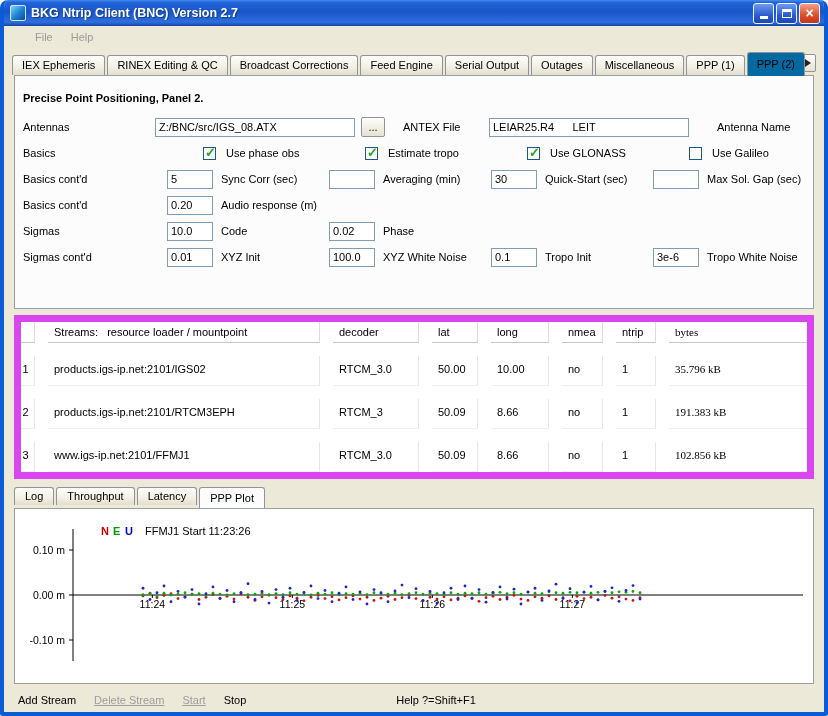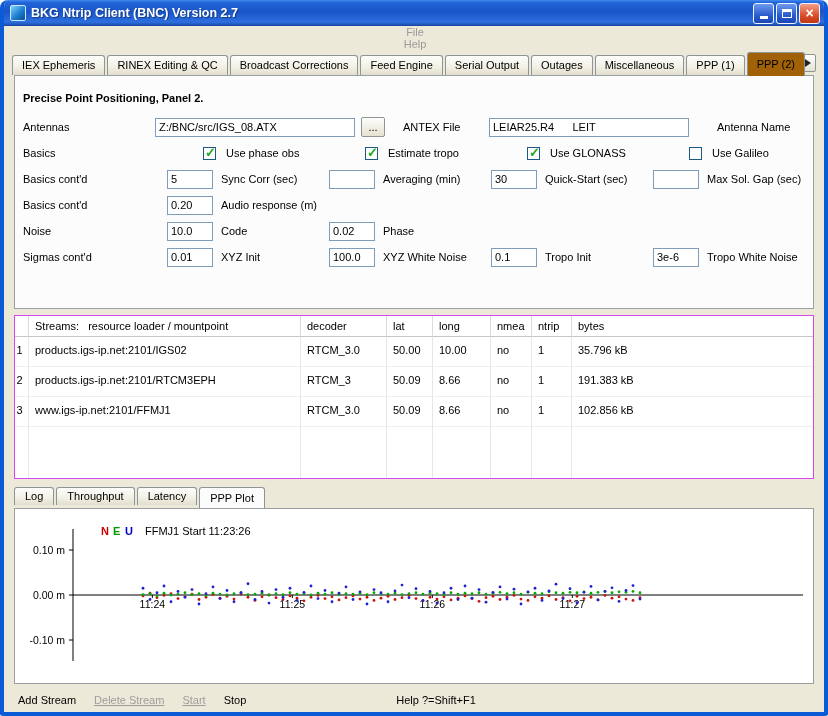--- a/index.html
+++ b/index.html
@@ -21,28 +21,28 @@
     border:1px solid #cfe6ff;}
   .title{flex:1;color:#fff;font-weight:bold;font-size:12.5px;text-shadow:1px 1px 1px #123a80;white-space:nowrap;overflow:hidden;}
   .win-buttons{display:flex;gap:2px;}
   .wbtn{width:21px;height:21px;border-radius:3px;border:1px solid #eef4ff;display:flex;align-items:center;justify-content:center;}
   .wbtn.minmax{background:linear-gradient(180deg,#6d9af0 0%,#2b5ccd 60%,#1b46b4 100%);}
   .wbtn.close{background:linear-gradient(180deg,#f3a088 0%,#da4e2a 60%,#bf3716 100%);}
   .glyph-min{width:8px;height:3px;background:#fff;align-self:flex-end;margin-bottom:4px;}
   .glyph-max{width:10px;height:9px;border:1px solid #fff;border-top:3px solid #fff;}
   .glyph-x{color:#fff;font-weight:bold;font-size:14px;line-height:1;margin-top:-1px;}
   
-  .menubar{height:22px;display:flex;align-items:center;padding-left:2px;flex-direction:column;}
+  .menubar{height:22px;display:flex;align-items:center;padding-left:22px;}
   .menu-item{padding:0 9px;color:#9a9a9a;}
   
   .tabbar{position:relative;display:flex;align-items:flex-end;height:27px;padding:4px 51px 0 8px;}
   .tab{height:20px;line-height:19px;padding:0 9px;margin-right:2px;white-space:nowrap;
     background:linear-gradient(180deg,#fdfdfb 0%,#f2f0e4 60%,#e2decd 100%);
     border:1px solid #8f9597;border-bottom:none;border-radius:3px 3px 0 0;}
-  .tab.active{background:#a16207;height:24px;line-height:23px;margin-bottom:-1px;position:relative;z-index:3;}
+  .tab.active{background:#0369a1;height:24px;line-height:23px;margin-bottom:-1px;position:relative;z-index:3;}
   .tab-scroll{position:absolute;right:8px;bottom:3px;display:flex;gap:2px;}
   .scroll-btn{width:17px;height:18px;border:1px solid #8f9597;border-radius:2px;display:flex;align-items:center;justify-content:center;
     background:linear-gradient(180deg,#fdfdfb,#e6e2d2);}
   .arr-left{width:0;height:0;border-top:4px solid transparent;border-bottom:4px solid transparent;border-right:6px solid #222;}
   .arr-right{width:0;height:0;border-top:4px solid transparent;border-bottom:4px solid transparent;border-left:6px solid #222;}
   
   .panel{margin:0 10px;background:#fcfcfc;border:1px solid #98a0a5;position:relative;z-index:1;}
   .main-panel{height:234px;}
   .caption{margin:16px 8px 10px 8px;font-weight:bold;}
   .frow{display:grid;grid-template-columns:132px 162px 162px 162px 1fr;align-items:center;height:26px;padding:0 8px;}
@@ -53,25 +53,25 @@
   .flabel{margin-left:8px;white-space:nowrap;}
   .tinput{border:1px solid #7f9db9;height:19px;background:#fff;font-family:"Liberation Sans",sans-serif;font-size:11px;padding:0 3px;}
   .narrow{width:46px;}
   .wide{width:200px;}
   .browse{width:24px;height:20px;border:1px solid #8f9597;border-radius:2px;font-family:"Liberation Sans",sans-serif;font-size:11px;
     background:linear-gradient(180deg,#fdfdfb,#e6e2d2);padding:0;line-height:10px;}
   .cb{width:13px;height:13px;border:1px solid #1d5987;background:#fff;display:inline-block;position:relative;flex:0 0 auto;}
   .cb.checked::after{content:"✓";color:#1faa1f;font-size:13px;font-weight:bold;position:absolute;left:1px;top:-3px;}
   .cblabel{margin-left:10px;white-space:nowrap;}
   
-  .stable{margin:6px 10px 0 10px;height:164px;background:#fff;border:1px solid #d946ef;
+  .stable{margin:6px 10px 0 10px;height:164px;background:#fff;border:7px solid #d946ef;
     display:grid;grid-template-columns:14px 272px 86px 46px 58px 41px 40px 1fr;
-    grid-template-rows:21px 30px 30px 30px 1fr;}
+    grid-template-rows:21px 30px 30px 30px 1fr;gap:13px;}
   .th{border-bottom:1px solid #c6c6c6;border-right:1px solid #dcdcdc;padding:4px 4px 0 6px;white-space:pre;overflow:hidden;}
-  .th.last,.td.last{border-right:none;}
+  .th.last,.td.last{border-right:none;font-family:Liberation Serif, serif;}
   .td{border-right:1px solid #e6e6e6;border-bottom:1px solid #efefef;padding:7px 4px 0 6px;white-space:nowrap;overflow:hidden;}
   .gut{text-align:center;padding-left:0;}
   .fill{border-right:1px solid #e6e6e6;}
   .fill.last{border-right:none;}
   
   .btabs{display:flex;align-items:flex-start;height:21px;margin:8px 0 0 10px;position:relative;z-index:2;}
   .btab{height:18px;line-height:17px;padding:0 10px;margin-right:2px;white-space:nowrap;
     background:linear-gradient(180deg,#fdfdfb 0%,#f2f0e4 60%,#e2decd 100%);
     border:1px solid #8f9597;border-bottom:none;border-radius:3px 3px 0 0;}
   .btab.active{background:#fcfcfc;height:21px;line-height:20px;margin-bottom:-1px;position:relative;z-index:3;}
@@ -186,21 +186,21 @@
       <span class="group">
         <input class="tinput narrow" value="0.20" style="">
         <span class="flabel">Audio response (m)</span>
       </span>
       <span class="group"></span>
         <span class="group"></span>
         <span class="group"></span>
     </div>
 
     <div class="frow">
-      <span class="rlabel">Noise</span>
+      <span class="rlabel">Sigmas</span>
       <span class="group">
         <input class="tinput narrow" value="10.0" style="">
         <span class="flabel">Code</span>
       </span>
       <span class="group">
         <input class="tinput narrow" value="0.02" style="">
         <span class="flabel">Phase</span>
       </span>
       <span class="group"></span>
         <span class="group"></span>

